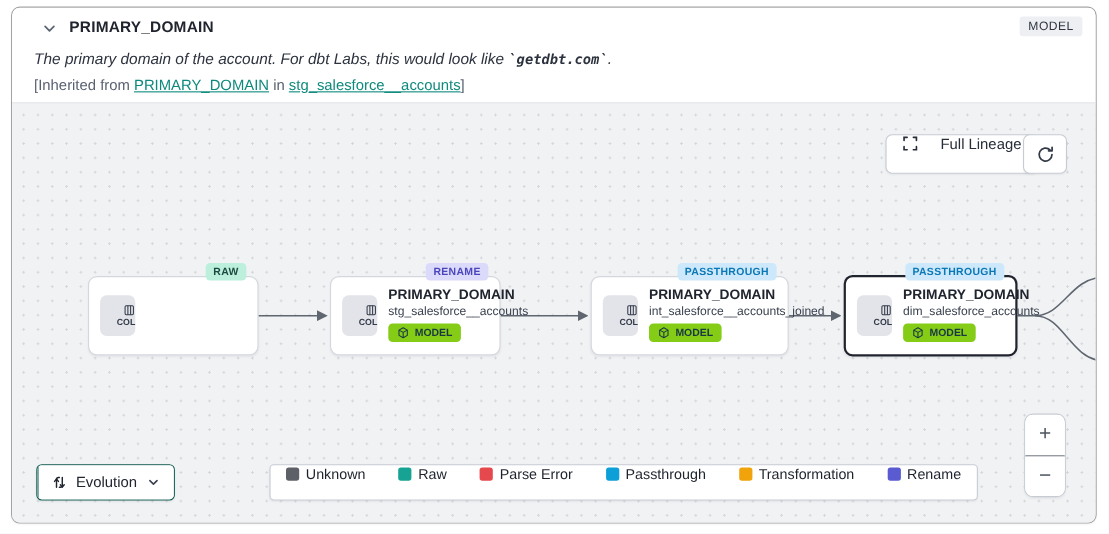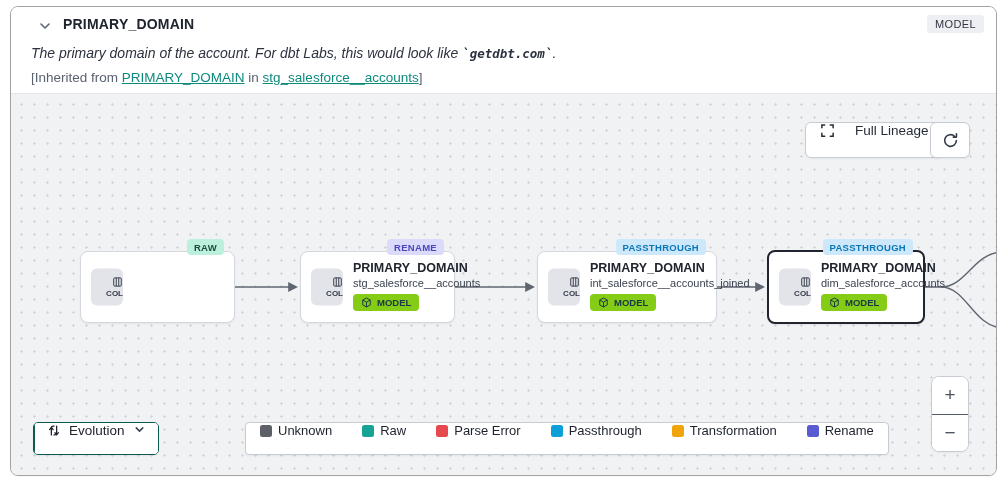--- a/index.html
+++ b/index.html
@@ -59,21 +59,21 @@
              border-radius:8px; display:flex; flex-direction:column; overflow:hidden; box-shadow:0 1px 2px rgba(20,24,33,.05); }
   .zoomctl .zbtn { flex:1; display:flex; align-items:center; justify-content:center; font-size:19px; color:#4d545f;
                    cursor:pointer; background:#fff; border:none; }
   .zoomctl .divider { height:1px; background:#545b66; }
 
   
   .lenses { position:absolute; left:22px; top:328px; height:33px; display:flex; border-radius:5px; overflow:hidden;
             border:1px solid #0b5a4e; box-shadow:0 1px 2px rgba(20,24,33,.06); }
   .lens-btn { background:#0d5c50; color:#fff; display:flex; align-items:center; gap:7px; padding:0 12px;
               font-size:13px; font-weight:700; cursor:pointer; }
-  .lens-sel { background:#fff; color:#20242e; display:flex; align-items:flex-start; gap:8px; padding:0 12px 0 12px;
+  .lens-sel { background:#fff; color:#20242e; display:flex; align-items:center; gap:8px; padding:0 12px 0 12px;
               font-size:13.5px; cursor:pointer; border-left:1px solid #0b5a4e; }
   .legend { position:absolute; left:234px; top:328px; height:33px; background:#fff; border:1px solid #c7ccd3; border-radius:4px;
             display:flex; align-items:flex-start; gap:30px; padding:0 14px; box-shadow:0 1px 2px rgba(20,24,33,.05); }
   .leg-item { display:flex; align-items:center; gap:6px; font-size:13px; color:#1d222c; white-space:nowrap; }
   .swatch { width:12px; height:12px; border-radius:2.5px; display:inline-block; }
 </style>
 </head>
 <body>
 
 <div class="card">

